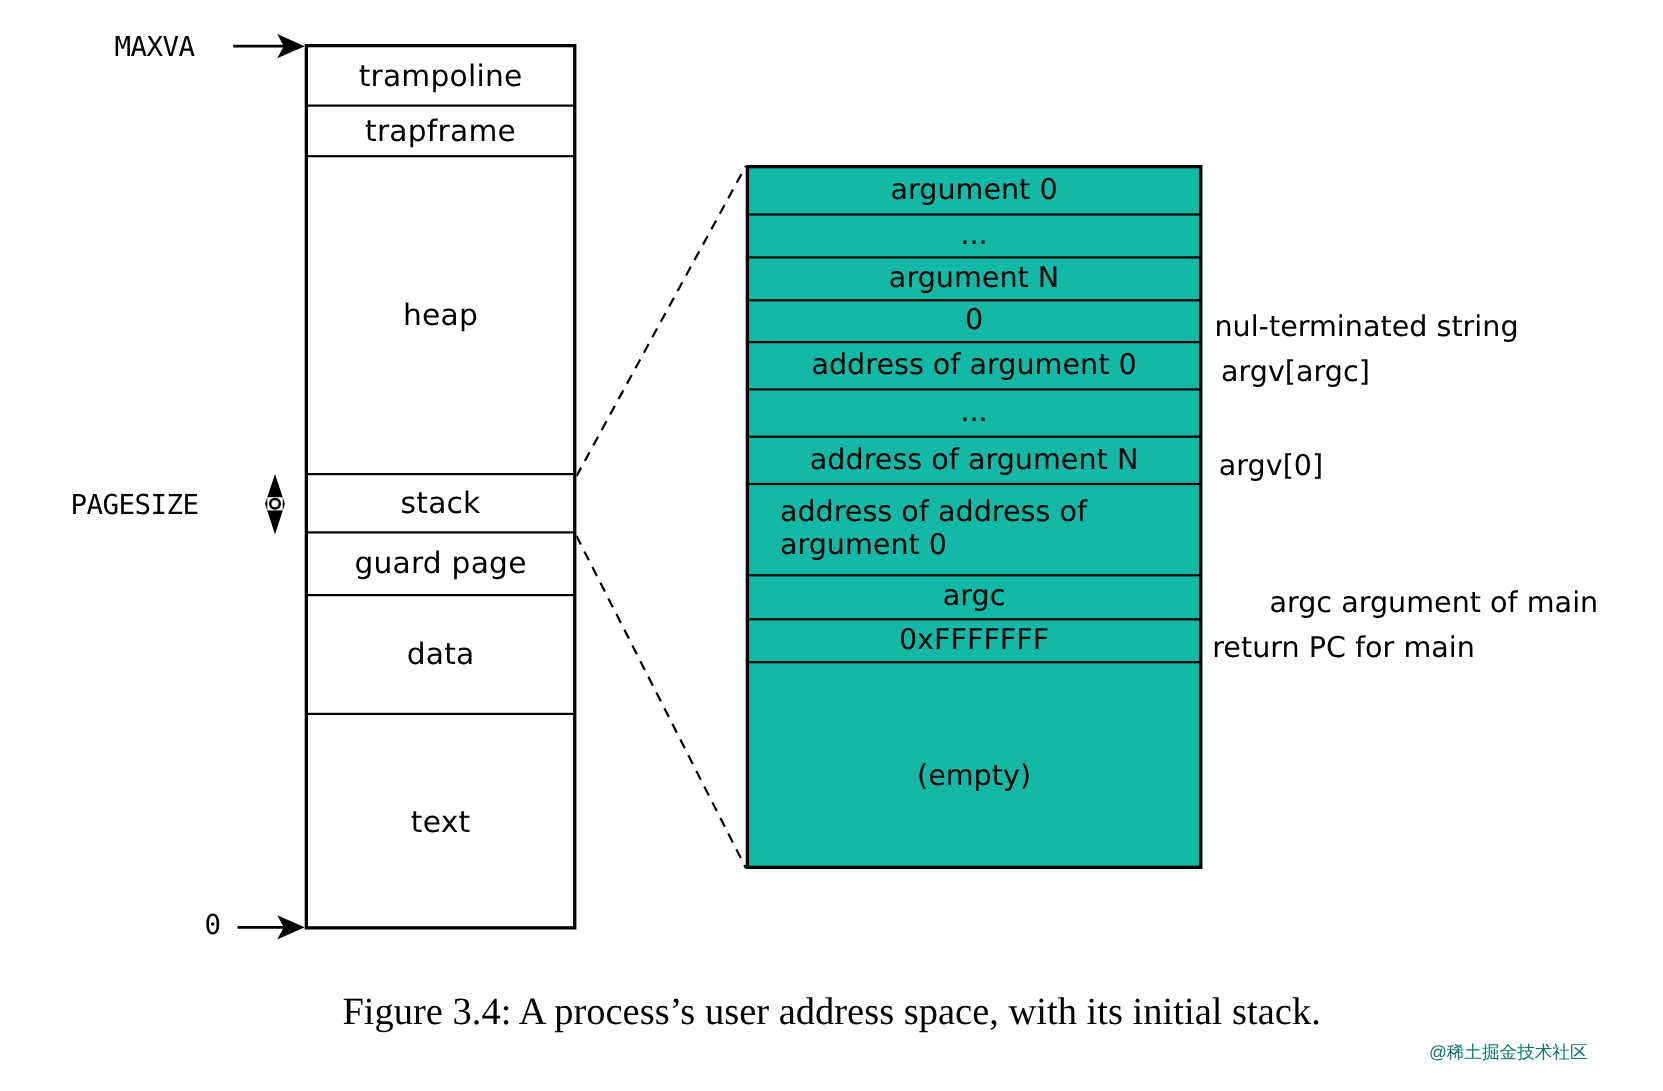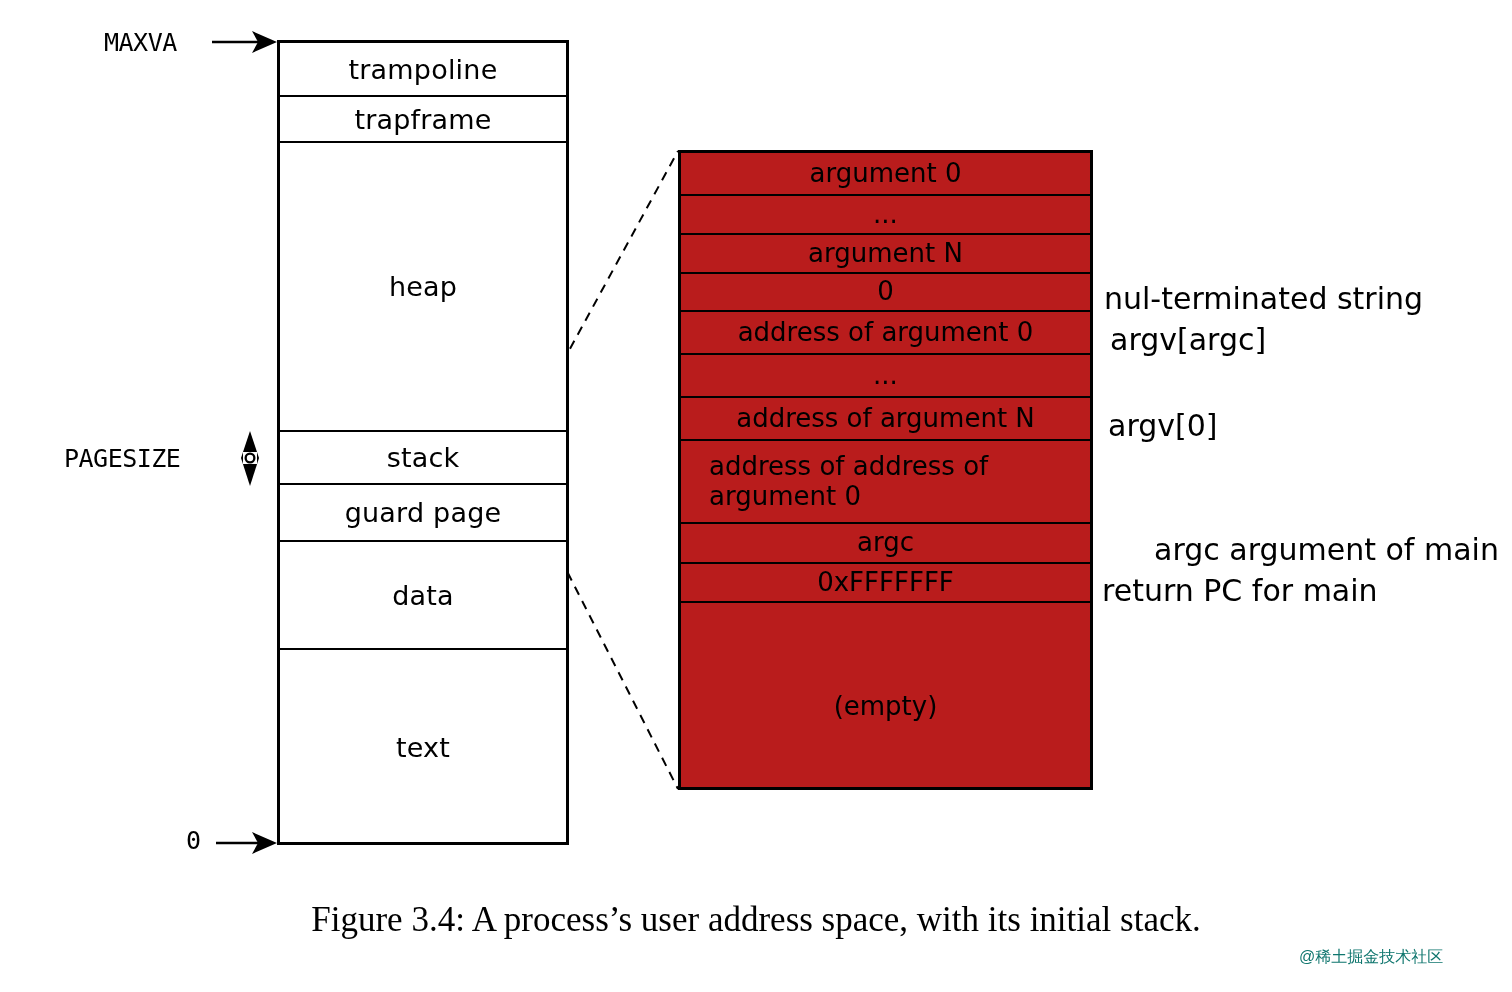--- a/index.html
+++ b/index.html
@@ -5,44 +5,44 @@
   html,body{margin:0;padding:0;background:#ffffff;}
   body{width:1512px;height:992px;position:relative;overflow:hidden;
        font-family:"DejaVu Sans", sans-serif;color:#000;}
 
   .fig{position:absolute;inset:0;}
 
   
   .abs{position:absolute;box-sizing:border-box;}
 
   
-  #addr-space{left:277px;top:40px;width:292px;height:805px;
+  #addr-space{left:277px;top:40px;width:247px;height:805px;
               border:3px solid #000;box-sizing:border-box;background:#fff;}
   .seg{position:absolute;left:0;width:100%;box-sizing:border-box;
        display:flex;align-items:center;justify-content:center;
        border-bottom:2px solid #000;}
   .seg:last-child{border-bottom:none;}
   .seg-label{font-size:27px;line-height:1;letter-spacing:.2px;}
 
   
   .mono-label{font-family:"DejaVu Sans Mono", monospace;
               font-size:25px;letter-spacing:-0.5px;white-space:nowrap;}
 
   
   #stack-box{left:678px;top:150px;width:415px;height:640px;
-             border:3px solid #000;box-sizing:border-box;background:#b91c1c;}
+             border:3px solid #000;box-sizing:border-box;background:#14b8a6;}
   .srow{position:absolute;left:0;width:100%;box-sizing:border-box;
         border-bottom:2px solid #000;display:flex;align-items:center;
         justify-content:center;}
   .srow:last-child{border-bottom:none;}
   .srow-label{font-size:26px;line-height:1.12;text-align:center;}
   .srow.left .srow-label{text-align:left;width:100%;padding-left:28px;}
 
   
-  .note{position:absolute;font-size:30px;white-space:nowrap;line-height:1;}
+  .note{position:absolute;font-size:26px;white-space:nowrap;line-height:1;}
 
   
   #caption{position:absolute;left:0;top:900px;width:1512px;text-align:center;
            font-family:"Liberation Serif", serif;font-size:35px;color:#000;}
 
   #watermark{position:absolute;left:1299px;top:947px;font-size:16px;
              color:#0f766e;font-family:Liberation Sans, sans-serif;
              white-space:nowrap;}
 
   svg{position:absolute;left:0;top:0;width:1512px;height:992px;

